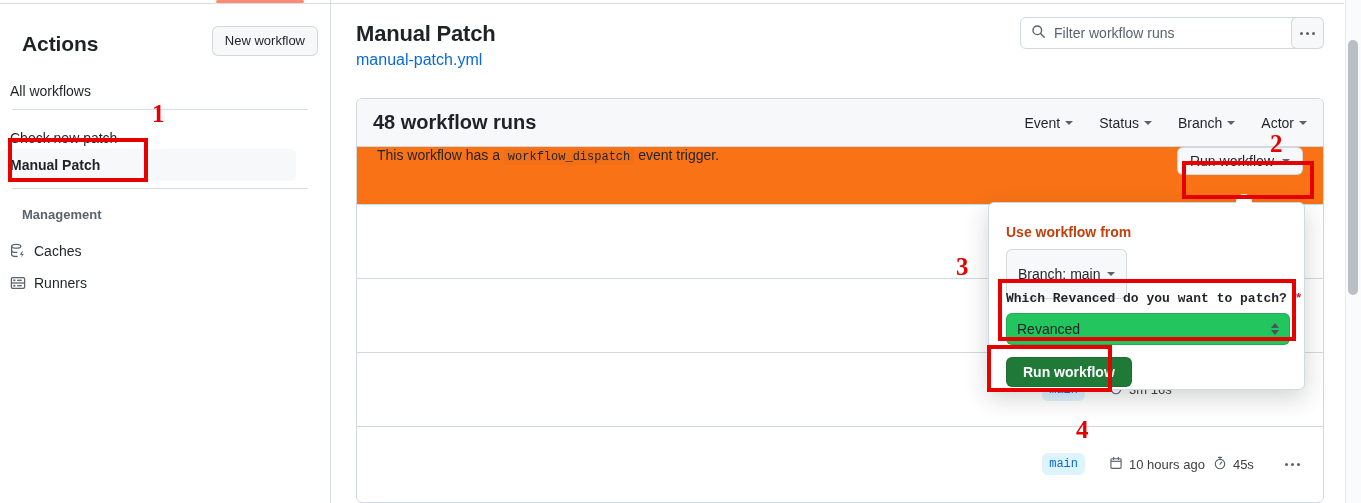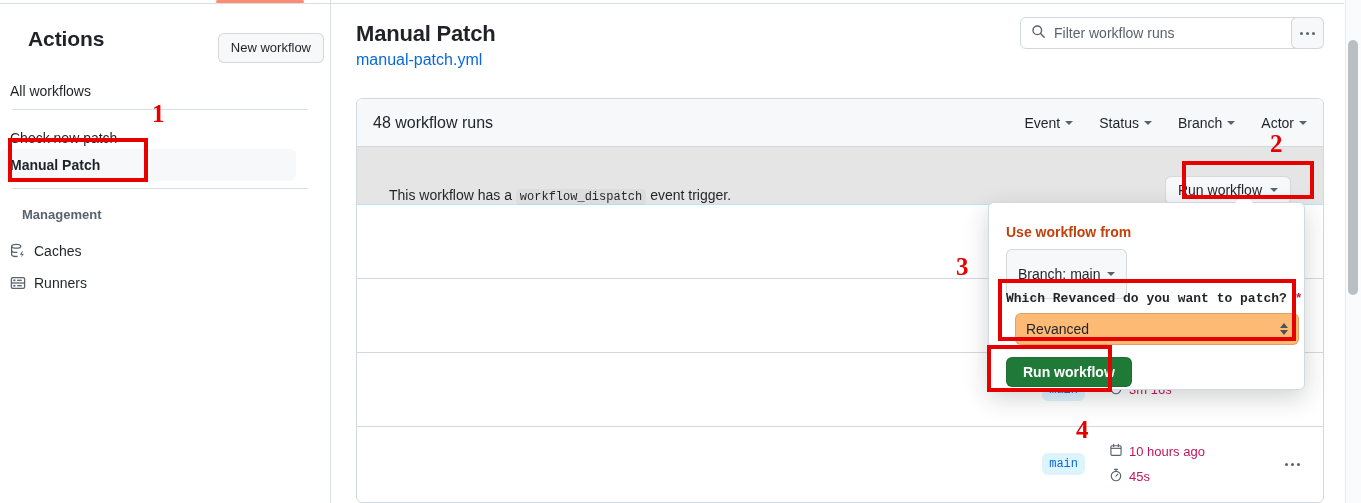--- a/index.html
+++ b/index.html
@@ -25,23 +25,23 @@
   
   .sidebar {
     position: absolute; left: 0; top: 4px; width: 330px; height: 499px;
     background: #ffffff;
   }
   .sidebar-divider-v {
     position: absolute; left: 330px; top: 0px; width: 1px; height: 503px;
     background: #d8dee4;
   }
   .sb-head {
-    position: absolute; left: 28px; top: 18px;
+    position: absolute; left: 22px; top: 18px;
     width: 296px; height: 34px;
-    display: flex; align-items: center; justify-content: space-between;
+    display: flex; align-items: flex-end; justify-content: space-between;
   }
   .sb-title { font-size: 21px; font-weight: 700; letter-spacing: -0.1px; color: #1f2328; }
   .new-workflow-btn {
     font-size: 13px; color: #1f2328;
     background: #f6f8fa; border: 1px solid rgba(31,35,40,0.15);
     border-radius: 6px; padding: 5px 12px; line-height: 18px;
     white-space: nowrap; cursor: pointer; margin-top: 17px;
   }
 
   .sb-item {
@@ -104,35 +104,35 @@
     position: absolute; left: 25px; top: 98px;
     width: 968px; height: 405px;
     border: 1px solid #d1d9e0; border-radius: 6px;
     background: #fff; overflow: hidden;
   }
   .runs-header {
     position: relative; height: 48px; background: #f6f8fa;
     border-bottom: 1px solid #d1d9e0;
     display: flex; align-items: center; padding: 0 16px;
   }
-  .runs-count { font-size: 16px; font-weight: 400; color: #1f2328; }
+  .runs-count { font-size: 20px; font-weight: 700; color: #1f2328; }
   .runs-filters { margin-left: auto; display: flex; align-items: flex-end; gap: 26px; }
   .runs-filter {
     font-size: 14px; color: #1f2328; cursor: pointer;
     display: inline-flex; align-items: center; gap: 5px;
   }
   .caret-dn {
     width: 0; height: 0; border-left: 4px solid transparent;
     border-right: 4px solid transparent; border-top: 4px solid #59636e; display: block;
   }
 
   .dispatch-banner {
-    position: relative; height: 58px; background: #e5e5e5;
+    position: relative; height: 58px; background: #f97316;
     border-bottom: 1px solid #b6e3ff;
-    display: flex; align-items: flex-end; padding: 0 32px;
+    display: flex; align-items: flex-start; padding: 0 20px;
   }
   .dispatch-text { font-size: 14px; color: #1f2328; }
   .dispatch-text code {
     font-family: "Liberation Mono", monospace; font-size: 12px;
     background: rgba(31,35,40,0.04); padding: 1px 4px; border-radius: 4px;
   }
   .run-wf-btn {
     margin-left: auto;
     background: #f6f8fa; border: 1px solid rgba(31,35,40,0.15); border-radius: 6px;
     font-size: 14px; color: #1f2328; padding: 5px 12px;
@@ -147,22 +147,22 @@
   }
   .run-row:last-child { border-bottom: none; }
   .run-spacer { flex: 1; }
   .branch-badge {
     font-family: "Liberation Mono", monospace; font-size: 12px;
     color: #0969da; background: #ddf4ff; border-radius: 6px;
     padding: 2px 7px; line-height: 18px;
   }
   .run-meta {
     width: 168px; margin-left: 24px;
-    display: flex; flex-direction: column; gap: 8px;
-    font-size: 13px; color: #be185d;
+    display: flex; flex-direction: row; gap: 8px;
+    font-size: 13px; color: #404040;
   }
   .meta-line { display: flex; align-items: center; gap: 6px; }
   .run-kebab { width: 30px; display: flex; align-items: center; justify-content: center; gap: 3px; cursor: pointer; }
   .run-kebab i { width: 3px; height: 3px; border-radius: 50%; background: #59636e; display: block; }
 
   
   .dispatch-panel {
     position: absolute; left: 988px; top: 202px;
     width: 317px; height: 188px;
     background: #fff; border: 1px solid #d1d9e0; border-radius: 6px;
@@ -191,23 +191,23 @@
   }
   .dp-input-label {
     position: absolute; left: 17px; top: 88px;
     font-family: "Liberation Mono", monospace;
     font-size: 13px; font-weight: 700; color: #1f2328; white-space: nowrap;
   }
   .dp-req { color: #cf222e; }
   .dp-select {
     position: absolute; left: 17px; top: 110px;
     width: 284px; height: 32px;
-    background: #fdba74; border: 1px solid rgba(31,35,40,0.15); border-radius: 6px;
+    background: #22c55e; border: 1px solid rgba(31,35,40,0.15); border-radius: 6px;
     display: flex; align-items: center; padding: 0 10px;
-    font-size: 14px; color: #1f2328; cursor: pointer; margin-left: 9px;
+    font-size: 14px; color: #1f2328; cursor: pointer;
   }
   .dp-select .sel-arrows { margin-left: auto; display: flex; flex-direction: column; gap: 2px; }
   .sel-arrows .up {
     width: 0; height: 0; border-left: 4px solid transparent;
     border-right: 4px solid transparent; border-bottom: 5px solid #4b535d;
   }
   .sel-arrows .dn {
     width: 0; height: 0; border-left: 4px solid transparent;
     border-right: 4px solid transparent; border-top: 5px solid #4b535d;
   }

